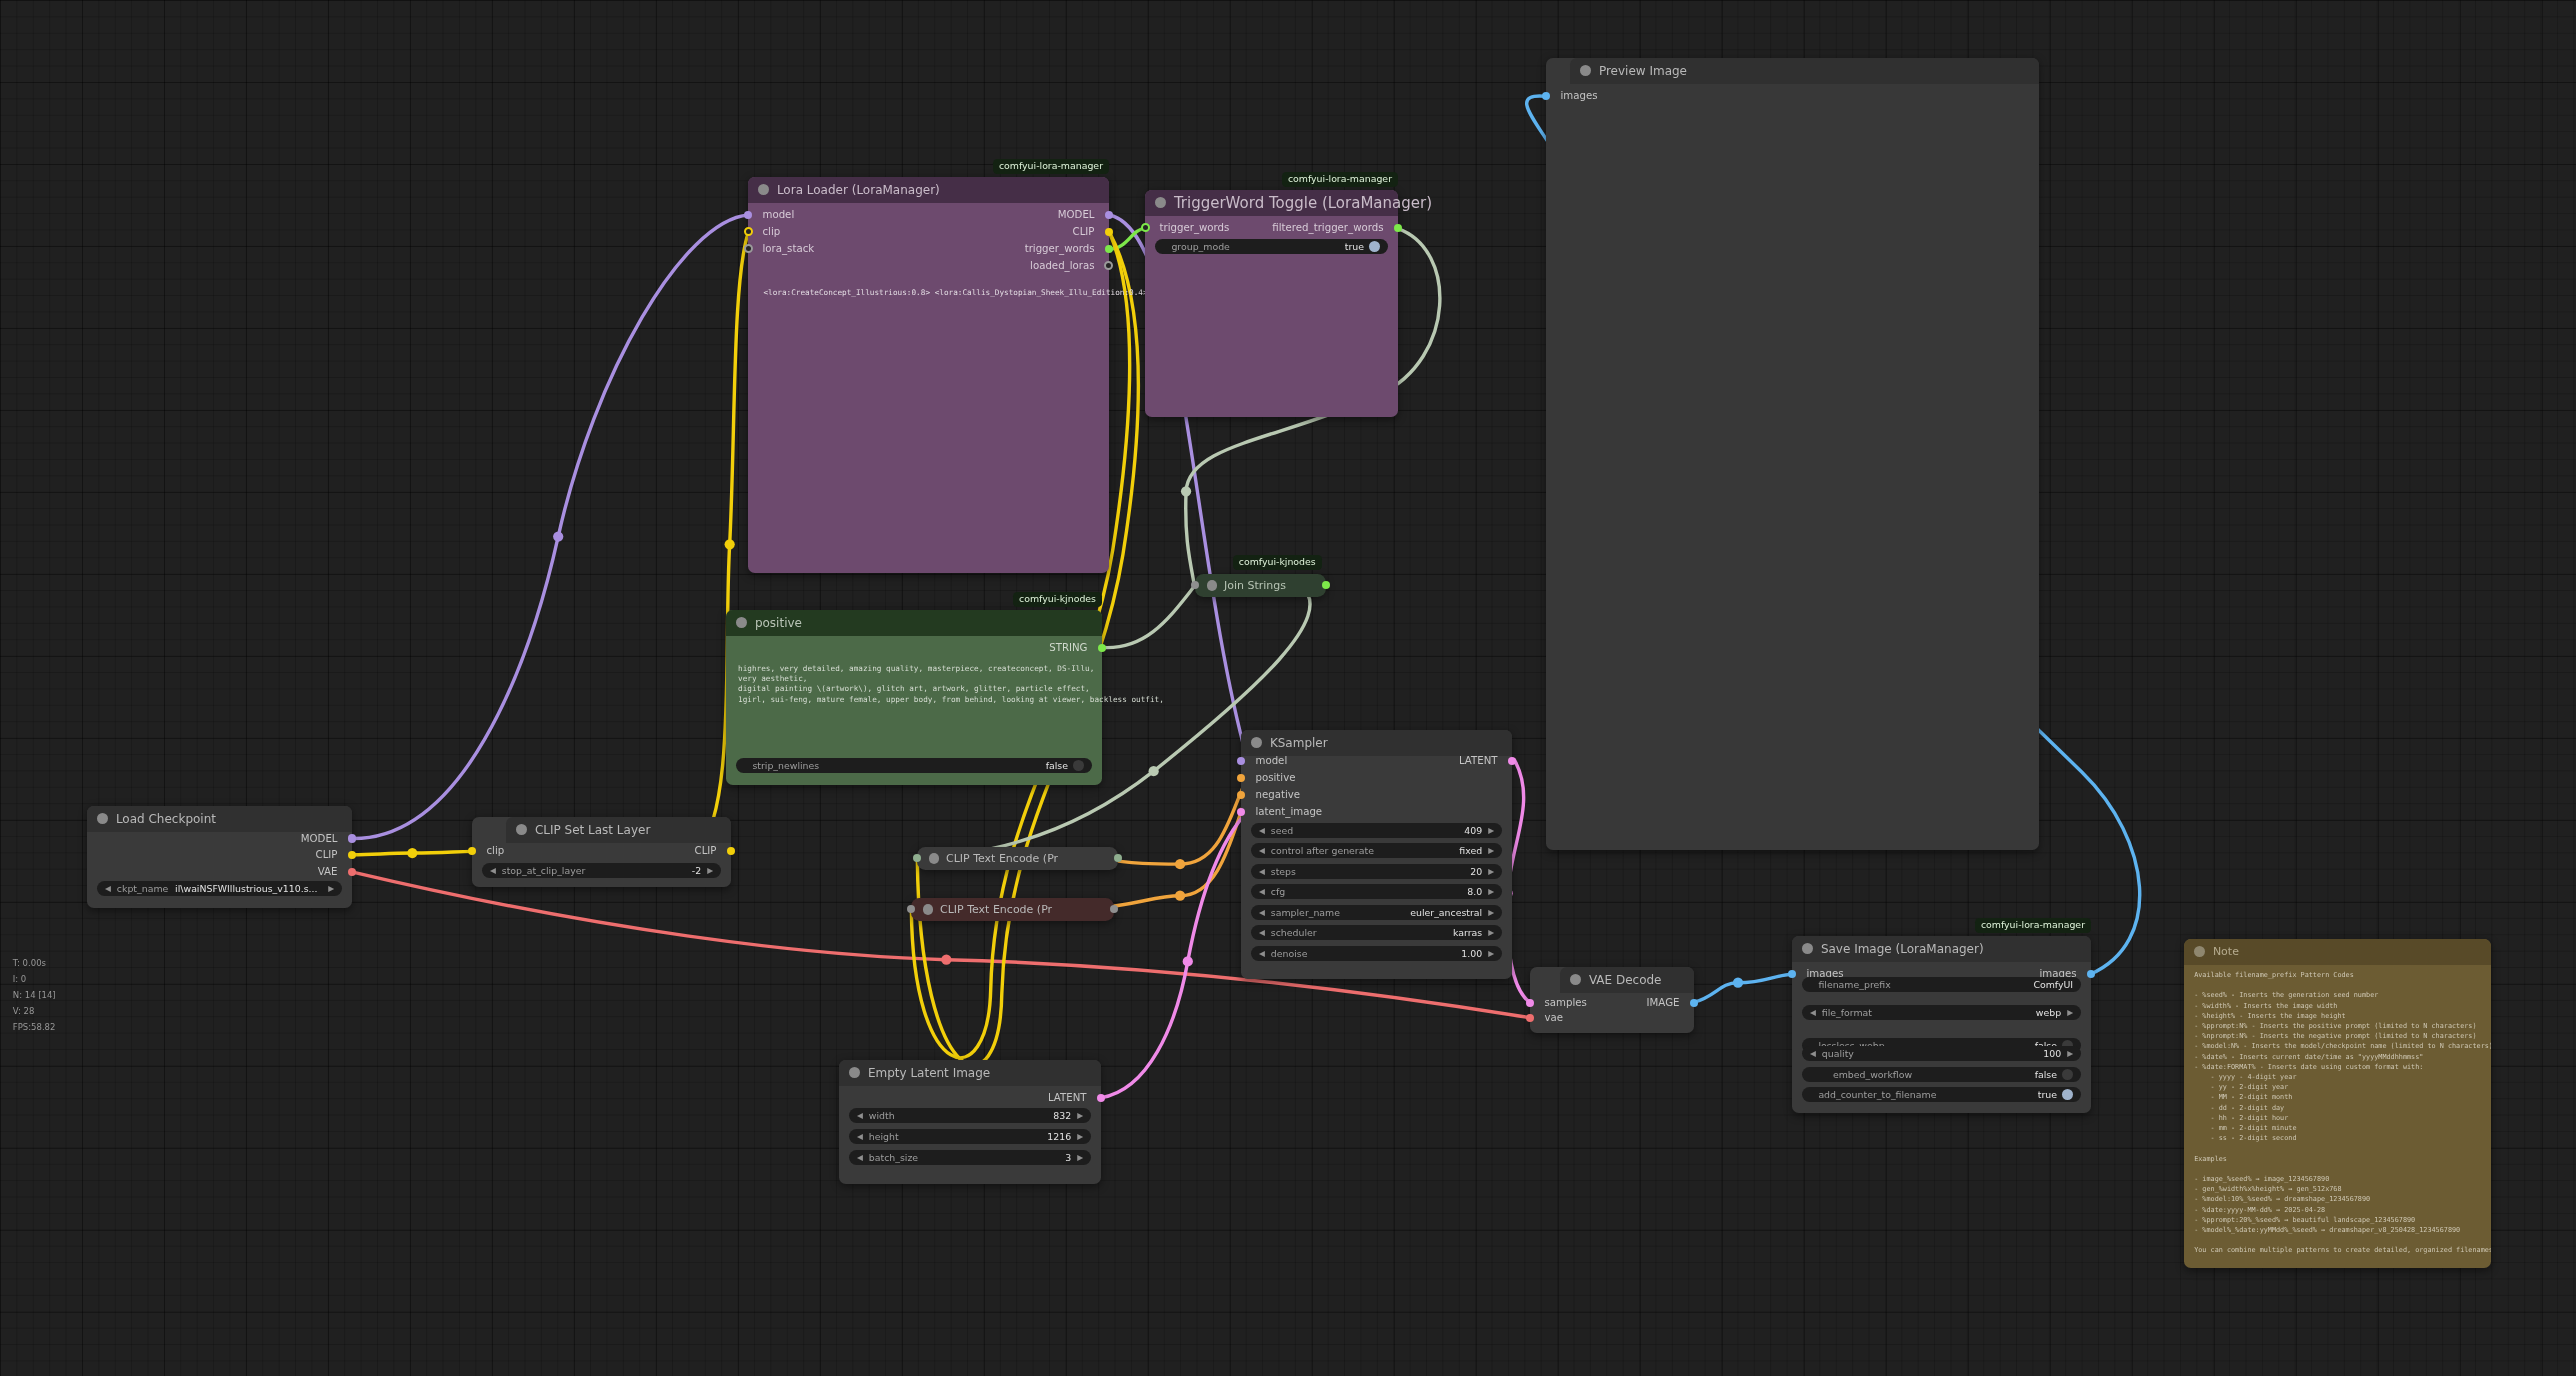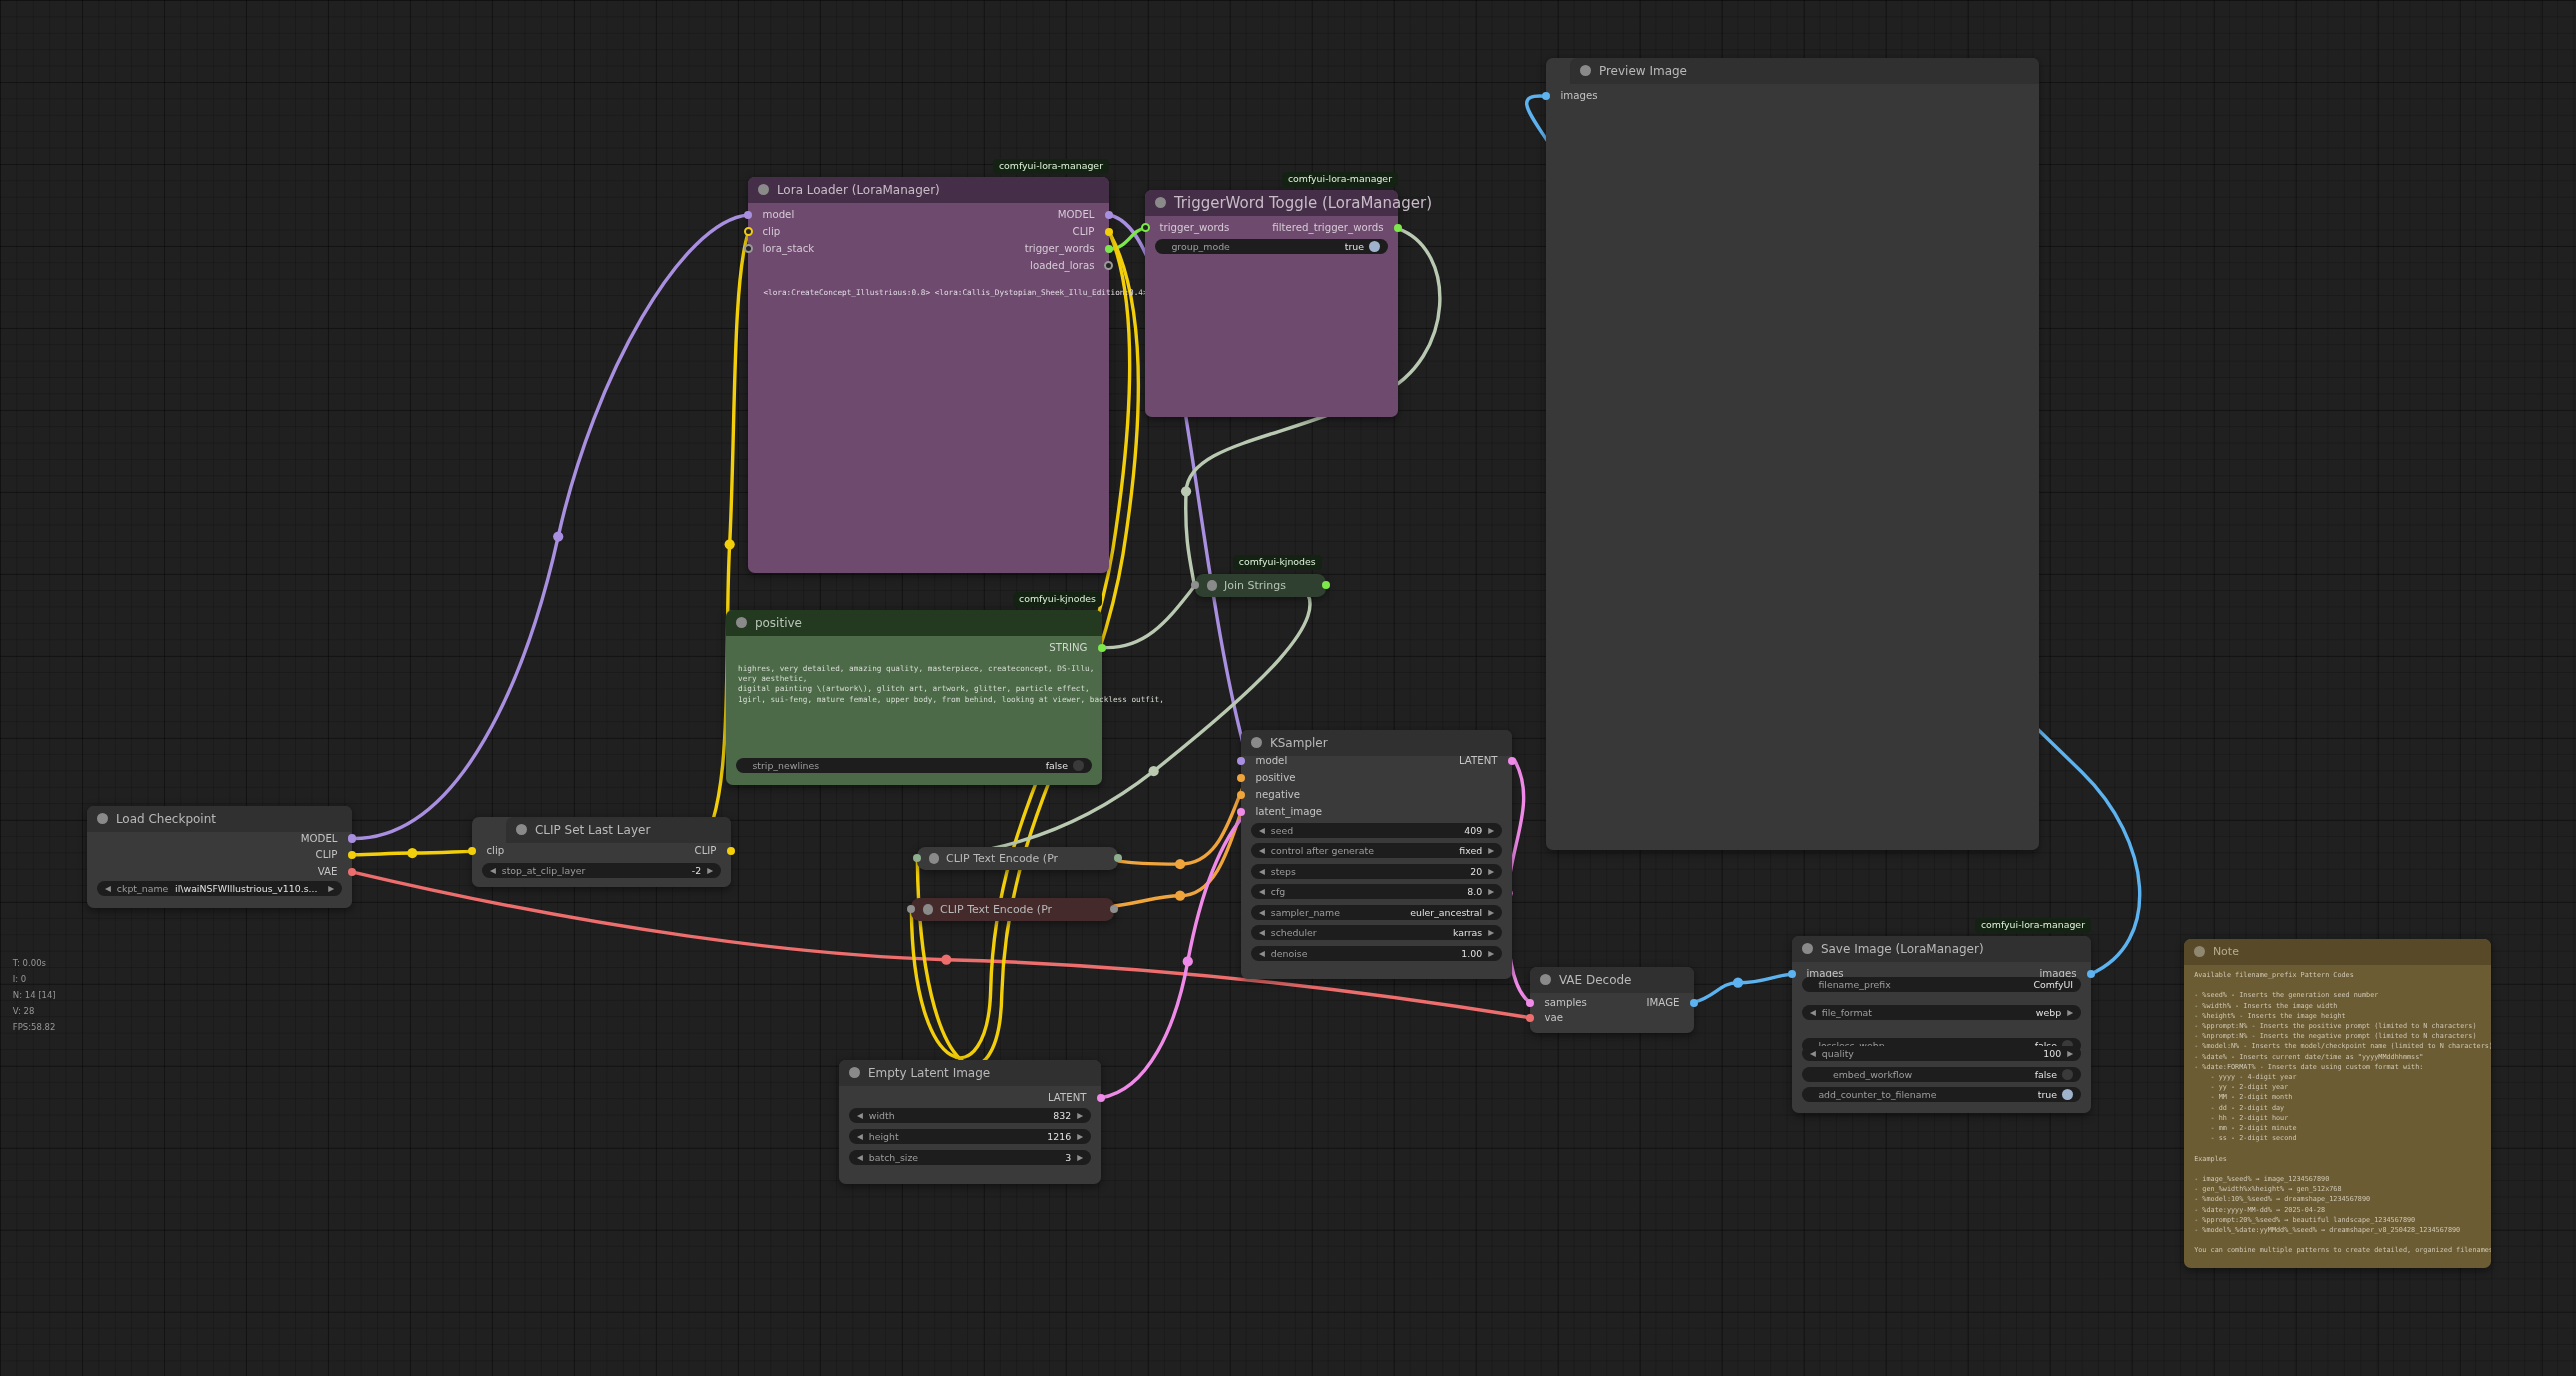--- a/index.html
+++ b/index.html
@@ -341,21 +341,21 @@
     </div>
     <div class="widget" style="top:90px;">
       <span class="arrL">◀</span>
       <span>batch_size</span>
       <span class="val">3</span>
       <span class="arrR">▶</span>
     </div>
   </div>
 
   <div class="node" style="left:1530px;top:967px;width:164px;height:66px;background:#3a3a3a;">
-    <div class="hdr" style="background:#303030;">
+    <div class="hdr" style="background:#303030;margin-left:30px;">
       <span class="cdot"></span>
       <span>VAE Decode</span>
     </div>
     <div class="port in" style="top:30px;">
       <span class="pdot" style="background:#f08ae8;"></span>
       <span>samples</span>
     </div>
     <div class="port in" style="top:45px;">
       <span class="pdot" style="background:#ee6e6e;"></span>
       <span>vae</span>

